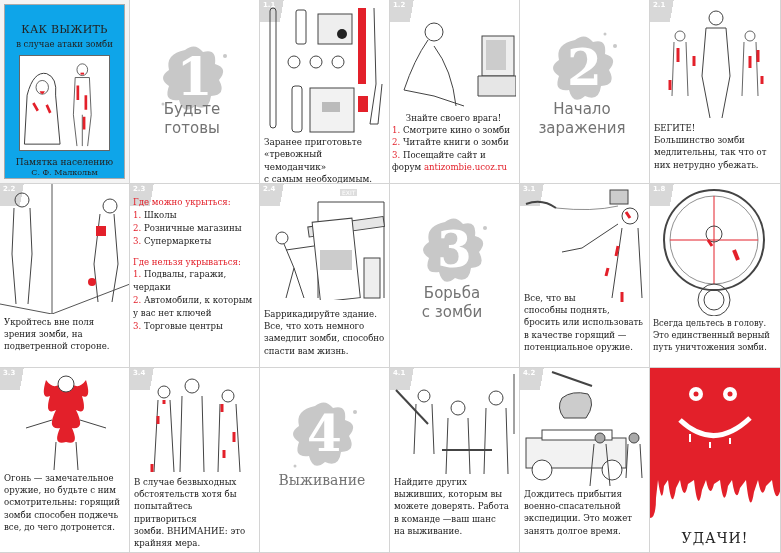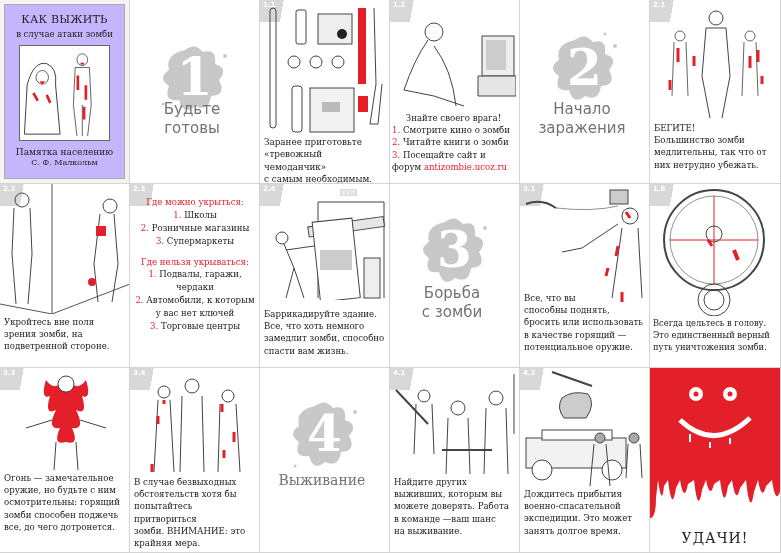--- a/index.html
+++ b/index.html
@@ -20,21 +20,21 @@
   .corner {
     position: absolute; top: 0; left: 0; height: 22px; width: 30px;
     background: linear-gradient(100deg, #d8d8d8 0 70%, transparent 70%);
     font-family: "DejaVu Sans", sans-serif; font-size: 7px; color: #fff;
     padding-left: 3px; line-height: 10px; font-weight: bold;
   }
   .txt { position: absolute; left: 4px; right: 4px; font-size: 8.6px; line-height: 1.42; color: #1b1b1b; }
   .red { color: #e3202a; }
   .center { text-align: center; }
   
-  .cover { padding: 4px 6px; border: 1px solid #aaa; margin: 2px; background:#c4b5fd; position:absolute; inset:2px; }
+  .cover { padding: 14px 6px; border: 1px solid #aaa; margin: 2px; background:#0ea5e9; position:absolute; inset:2px; }
   .cover-title { font-size: 11px; text-align: center; letter-spacing: .2px; margin-top: 4px;}
   .cover-sub { font-size: 8.5px; text-align: center; margin-top: 3px;}
   .cover-pic { margin: 6px 8px 0; height: 96px; border: 1px solid #666; position: relative; background:#fff; }
   .cover-foot { font-size: 9px; text-align: center; margin-top: 6px;}
   .cover-author { font-size: 8px; text-align: center; margin-top: 1px;}
   
   .chapter-splat { position: absolute; left: 50%; transform: translateX(-50%); }
   .chapter-num { position:absolute; left:50%; transform: translateX(-50%); font-family: "DejaVu Serif", serif; font-weight: bold; color: #fff; }
   .chapter-title { position: absolute; left: 0; right: 5px; text-align: center; color: #737373; font-family: "DejaVu Sans", sans-serif; font-size: 15px; line-height: 1.25; }
   .ill { position: absolute; }
@@ -168,21 +168,21 @@
     </svg>
     <div class="txt" style="top:132px;font-size:8.6px;">
       <div>Укройтесь вне поля</div>
       <div>зрения зомби, на</div>
       <div>подветренной стороне.</div>
     </div>
   </div>
 
   <div class="card">
     <div class="corner">2.3</div>
-    <div class="txt" style="top:12px;left:3px;right:2px;font-size:8.6px;line-height:1.5;text-align:center;">
+    <div class="txt" style="top:12px;left:3px;right:2px;font-size:8.6px;line-height:1.5;">
       <div class="red">Где можно укрыться:</div>
       <div><span class="red">1.</span> <span>Школы</span></div>
       <div><span class="red">2.</span> <span>Розничные магазины</span></div>
       <div><span class="red">3.</span> <span>Супермаркеты</span></div>
       <div style="height:8px;"></div>
       <div class="red">Где нельзя укрываться:</div>
       <div><span class="red">1.</span> <span>Подвалы, гаражи,</span></div>
       <div><span>чердаки</span></div>
       <div><span class="red">2.</span> <span>Автомобили, к которым</span></div>
       <div><span>у вас нет ключей</span></div>

